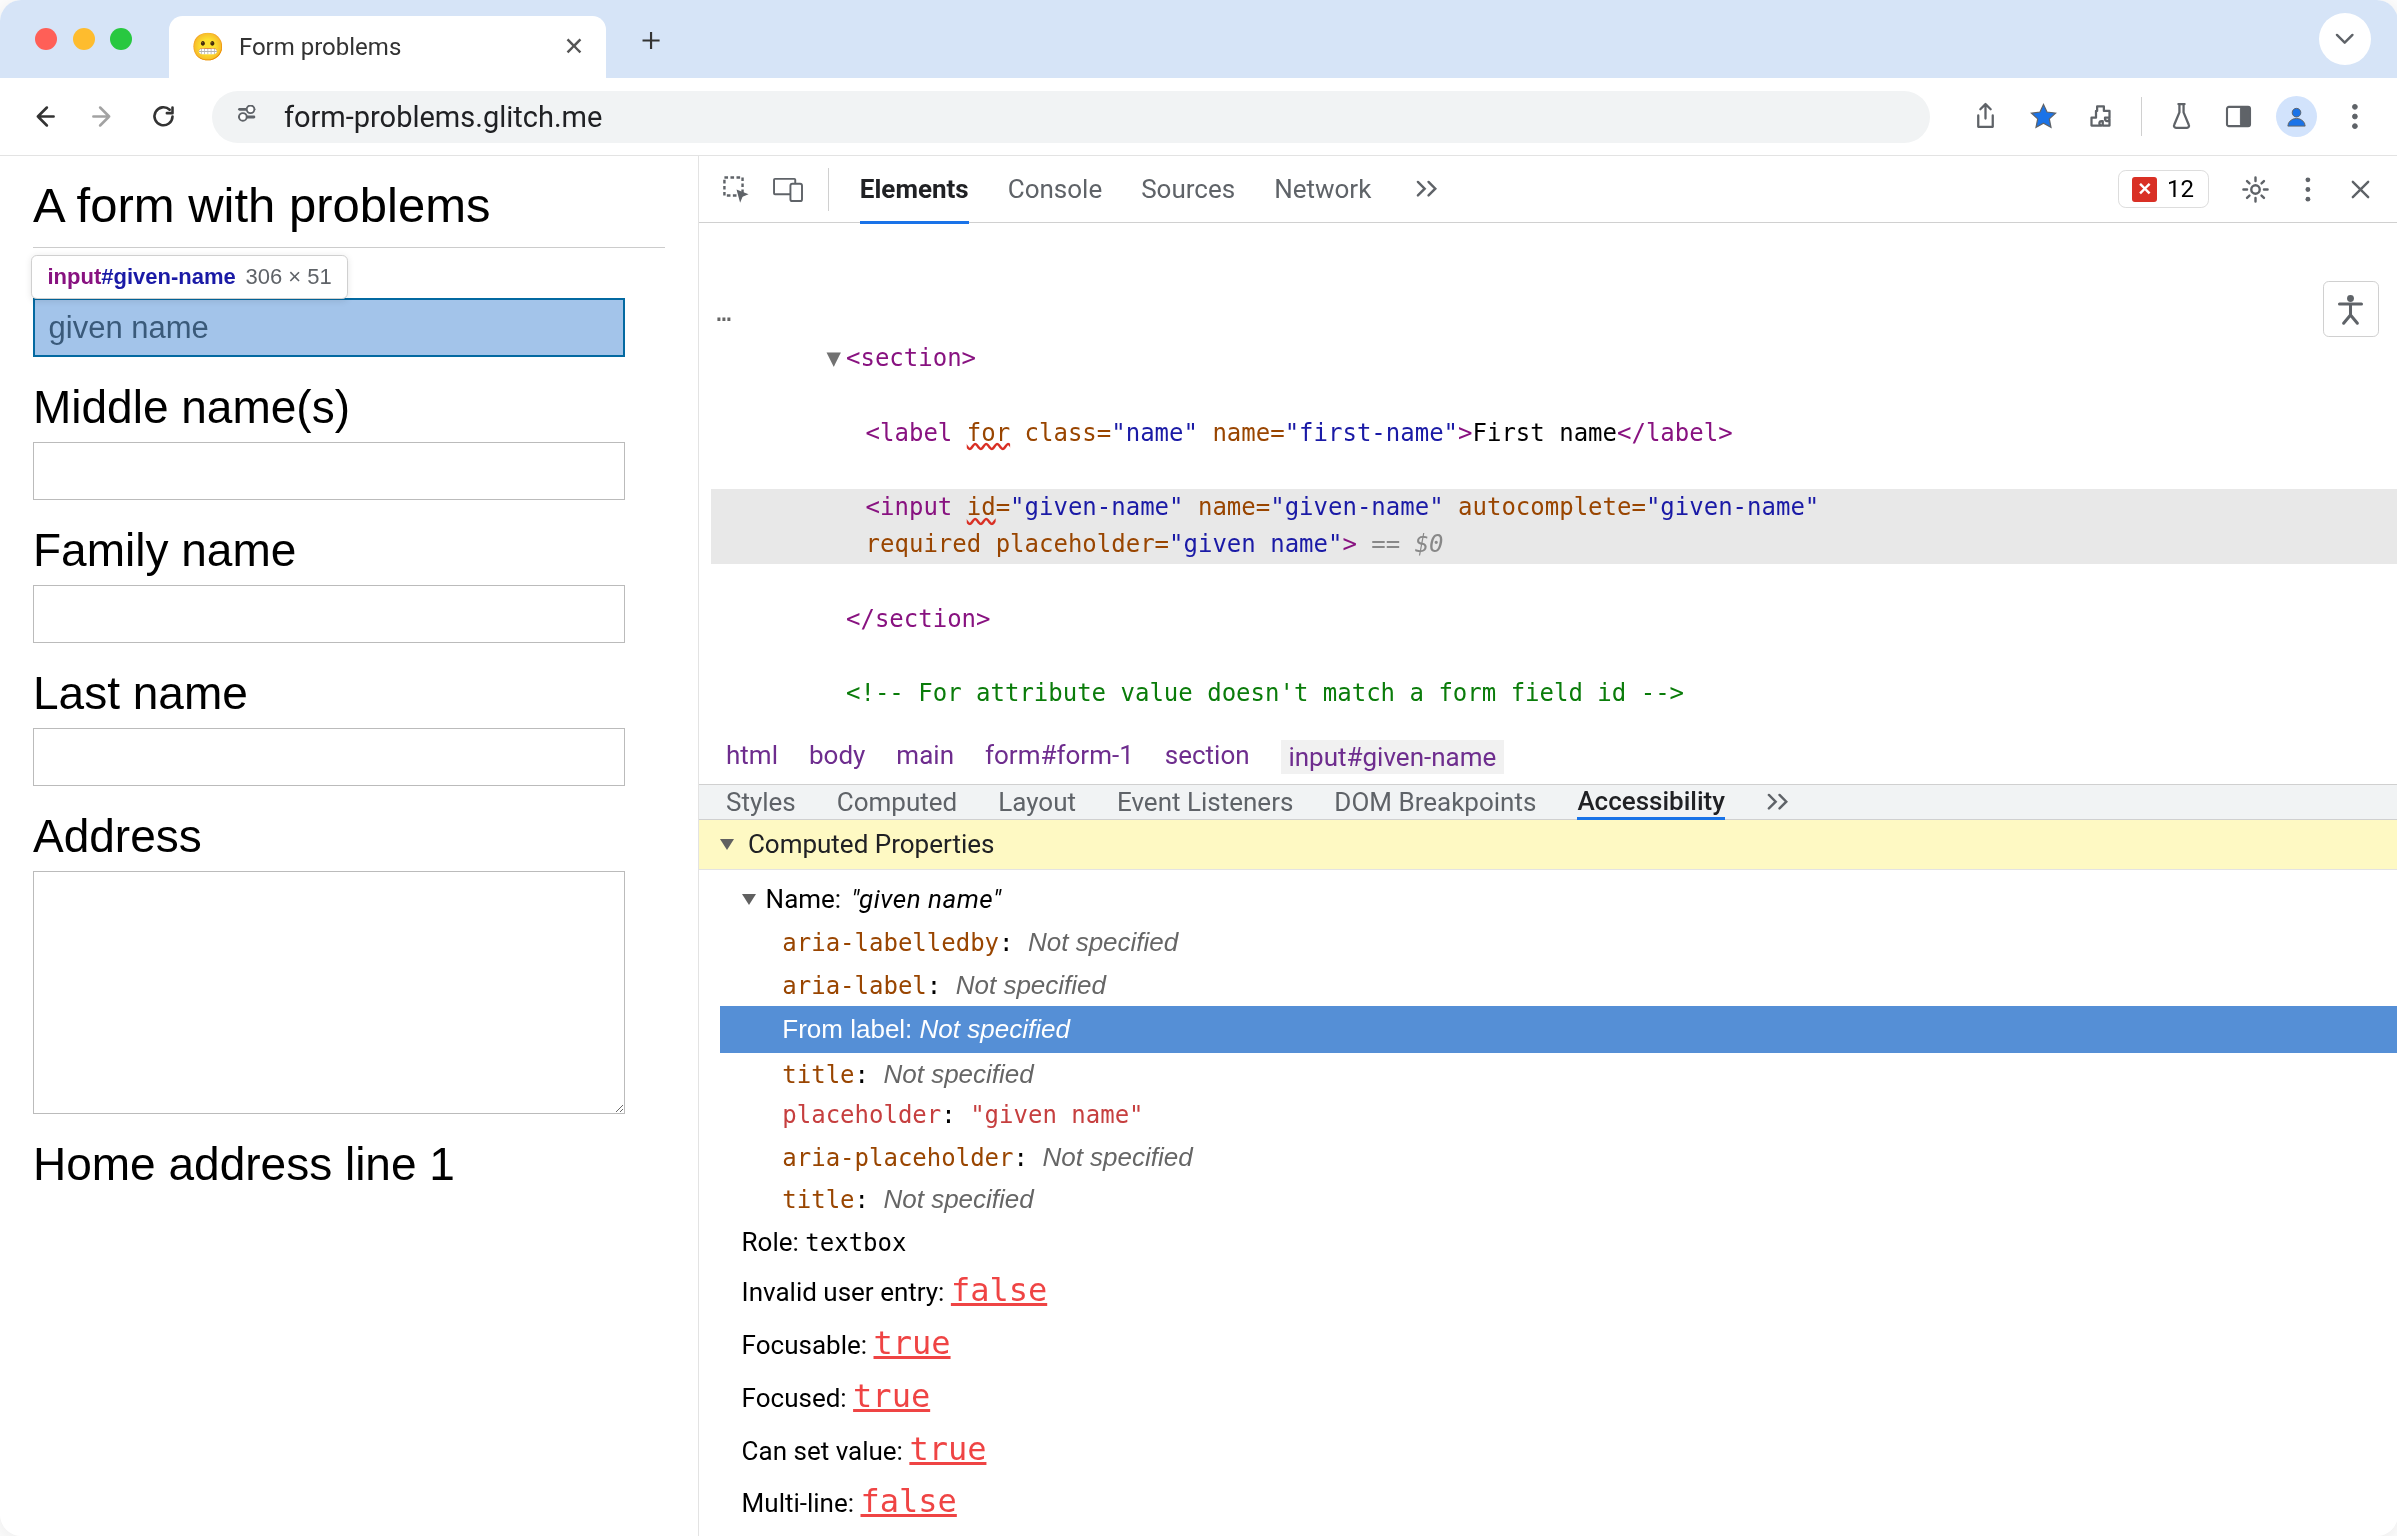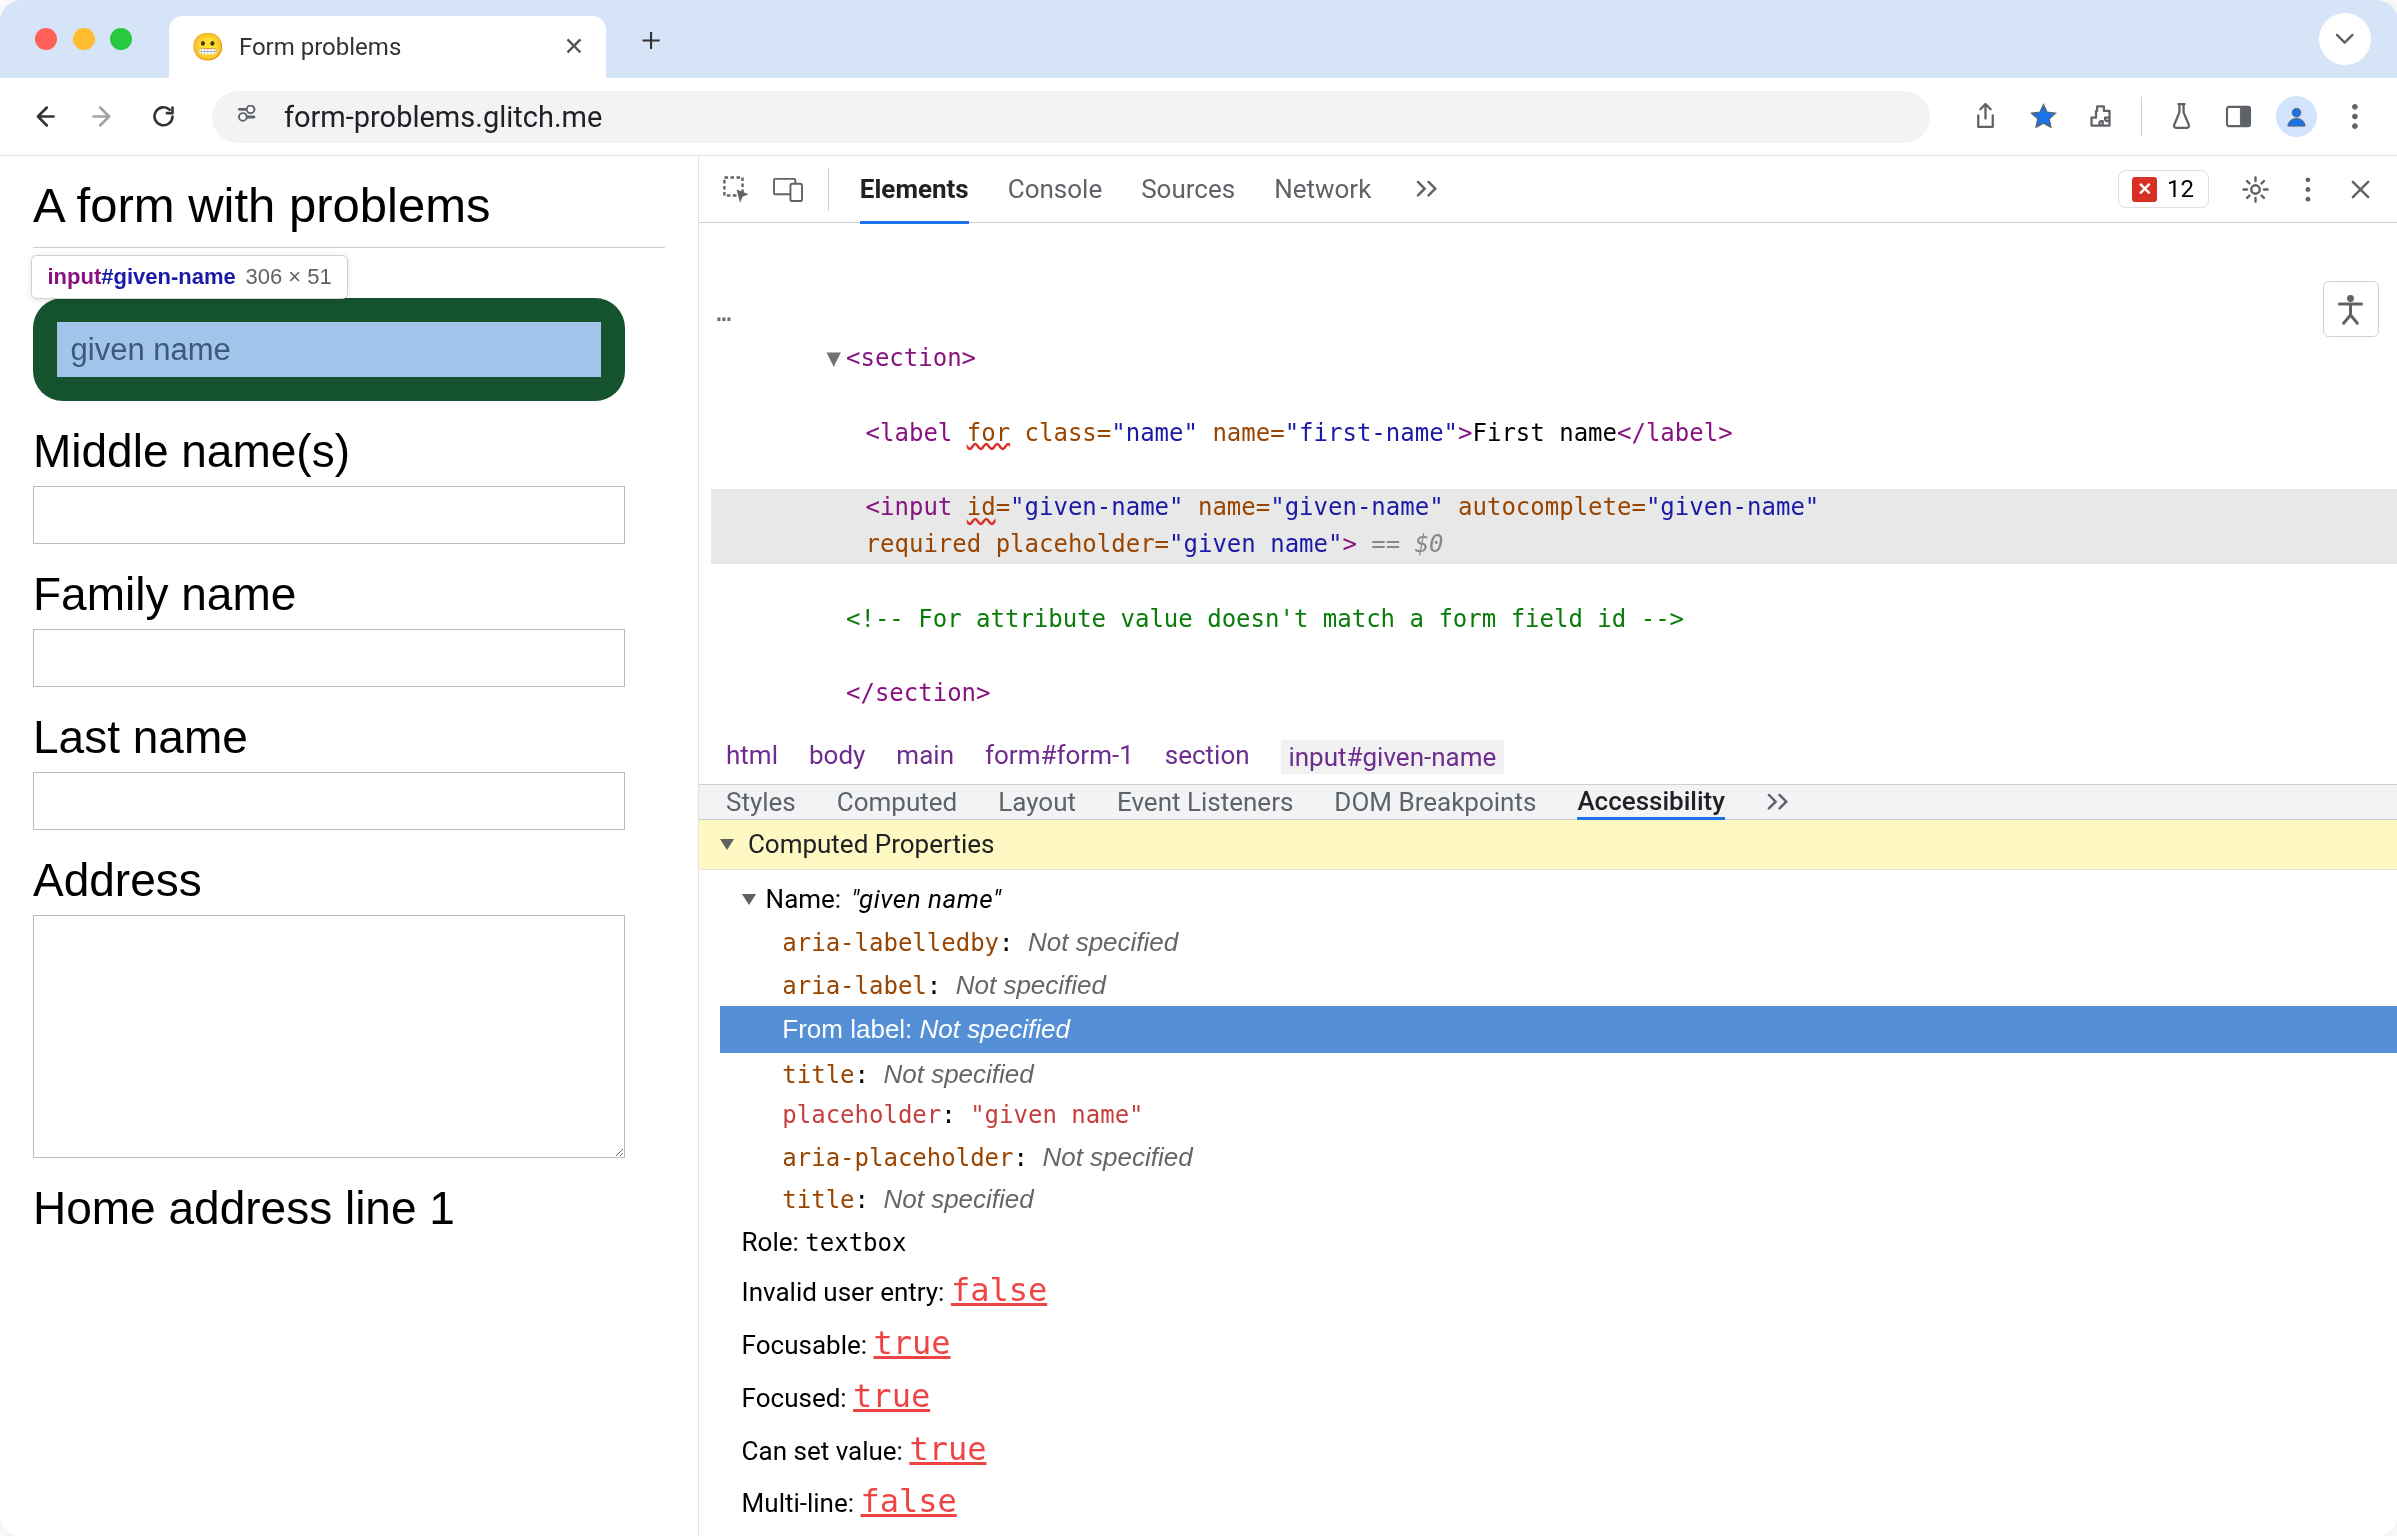--- a/index.html
+++ b/index.html
@@ -39,21 +39,21 @@
 .page label { font-size: 46px; display: block; margin-top: 23px; }
 .page input.field, .page textarea.field { display: block; width: 592px; font-size: 29px; padding: 11.6px 13.6px; border: 1px solid #bbb; margin-top: 7.8px; font-family: inherit; }
 .page textarea.field { height: 243px; resize: both; }
 
 
 .inspect-tip { position: absolute; top: 99px; left: 31px; background: #fff; border: 1px solid #d0d0d0; border-radius: 5.8px; padding: 7.8px 15.5px; font-size: 22px; display: flex; gap: 9.7px; box-shadow: 0 1.9px 7.8px rgba(0,0,0,0.1); z-index: 5; }
 .inspect-tip .el { color: #881280; font-weight: 600; }
 .inspect-tip .id { color: #1a1aa6; font-weight: 600; }
 .inspect-tip .dim { color: #5f6368; }
 
-.highlighted-input { background: #14532d; padding: 24px; width: 592px; margin-top: 50px; border-radius: 30px; }
+.highlighted-input { background: #0369a1; padding: 2px; width: 592px; margin-top: 50px; }
 .highlighted-input .inner { background: #a3c4ea; color: #3a5a7a; font-size: 31px; padding: 9.7px 13.6px; }
 
 
 .devtools { flex: 1; display: flex; flex-direction: column; font-family: -apple-system, BlinkMacSystemFont, "Segoe UI", Roboto, sans-serif; font-size: 25px; min-width: 0; }
 
 
 .dt-toolbar { display: flex; align-items: center; height: 68px; border-bottom: 1px solid #d0d0d0; padding: 0 13.6px; gap: 5.8px; }
 .dt-toolbar .dt-icon { width: 47px; height: 47px; display: flex; align-items: center; justify-content: center; color: #5f6368; }
 .dt-toolbar .dt-sep { width: 1px; height: 43px; background: #d0d0d0; margin: 0 9.7px; }
 .dt-tabs { display: flex; gap: 39px; margin-left: 15.5px; }
@@ -294,22 +294,22 @@
         <div class="a11y-btn">
           <svg width="33" height="33" viewBox="0 0 24 24">
               <circle cx="12" cy="4" r="2.5" fill="#5f6368"></circle>
               <path d="M4 8 H20 M12 8 V16 M12 16 L7 22 M12 16 L17 22" stroke="#5f6368" stroke-width="2.2" stroke-linecap="round"></path>
             </svg>
         </div>
 <div class="row indent1"><span class="tree-arrow">▼</span><span class="t-tag">&lt;section&gt;</span></div>
 <div class="row indent2"><span class="t-tag">&lt;label </span><span class="t-attr t-squiggly">for</span><span class="t-attr"> class=</span><span class="t-val">"name"</span><span class="t-attr"> name=</span><span class="t-val">"first-name"</span><span class="t-tag">&gt;</span><span class="t-text">First name</span><span class="t-tag">&lt;/label&gt;</span></div>
 <div class="row indent2 selected"><span class="t-tag">&lt;input </span><span class="t-attr t-squiggly">id</span><span class="t-attr">=</span><span class="t-val">"given-name"</span><span class="t-attr"> name=</span><span class="t-val">"given-name"</span><span class="t-attr"> autocomplete=</span><span class="t-val">"given-name"</span>
 <span class="t-attr">required</span><span class="t-attr"> placeholder=</span><span class="t-val">"given name"</span><span class="t-tag">&gt;</span><span class="t-gray"> == $0</span></div>
+<div class="row indent1"><span style="display:inline-block;width:19.4px"></span><span class="t-tag">&lt;/section&gt;</span></div>
 <div class="row indent1"><span style="display:inline-block;width:19.4px"></span><span class="t-cmt">&lt;!-- For attribute value doesn't match a form field id --&gt;</span></div>
-<div class="row indent1"><span style="display:inline-block;width:19.4px"></span><span class="t-tag">&lt;/section&gt;</span></div>
       </div>
 
       <div class="dt-breadcrumb">
         <span class="crumb">html</span>
         <span class="crumb">body</span>
         <span class="crumb">main</span>
         <span class="crumb">form#form-1</span>
         <span class="crumb">section</span>
         <span class="crumb last">input#given-name</span>
       </div>

